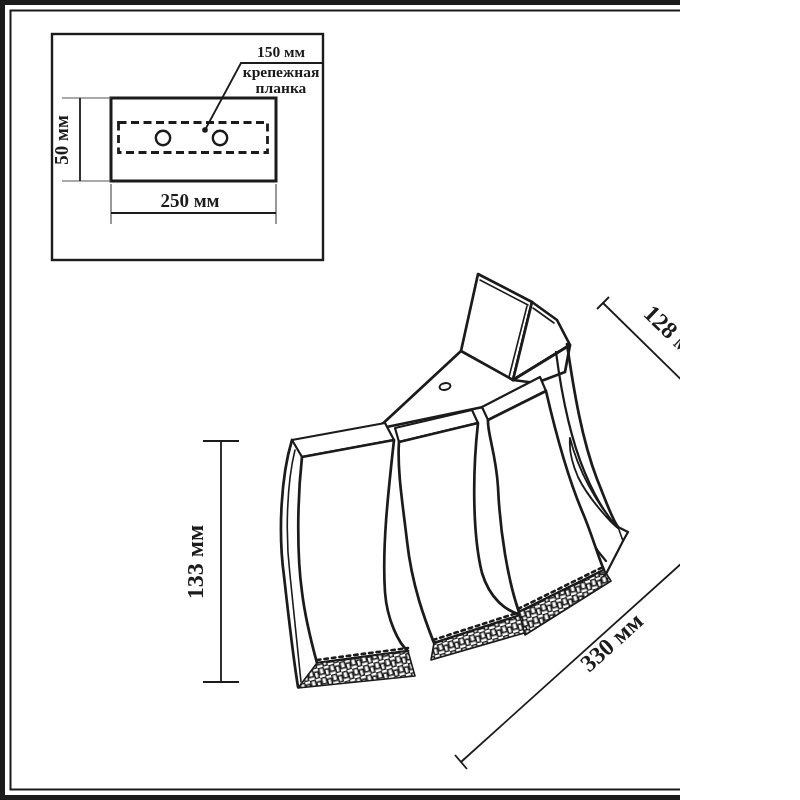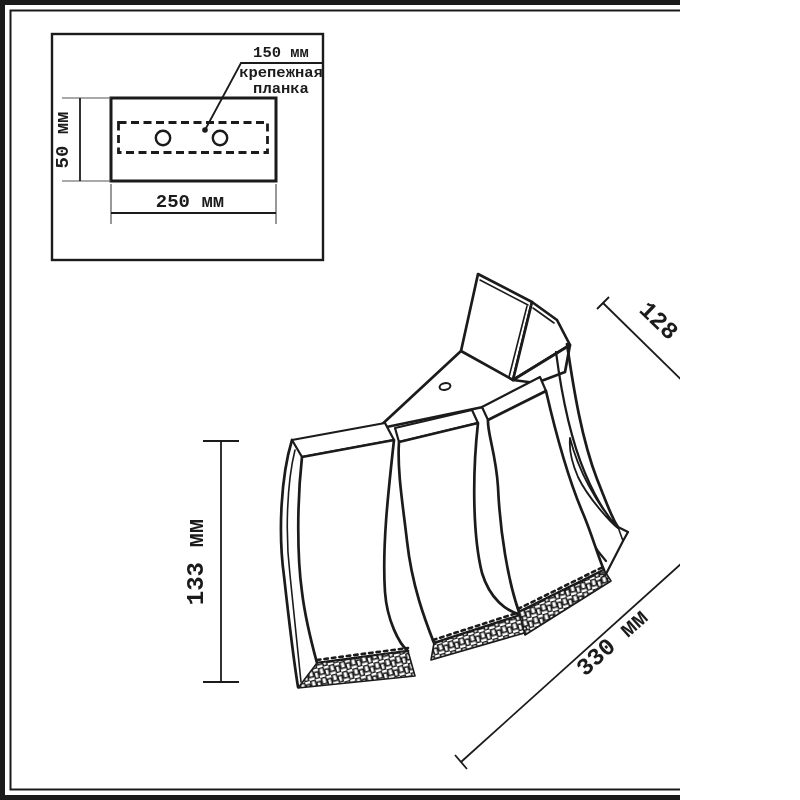--- a/index.html
+++ b/index.html
@@ -1,17 +1,17 @@
 <!DOCTYPE html>
 <html style="--line: #1b1b1b; --bg: #ffffff;"><head>
 <meta charset="utf-8">
 <style>
   html,body{margin:0;padding:0;background:#fff;}
   .stage{position:relative;width:680px;height:800px;background:var(--bg,#fff);overflow:hidden;
-         font-family:Liberation Mono, monospace;}
+         font-family:Liberation Serif, serif;}
   svg{display:block;}
   .ln   {stroke:var(--line,#1b1b1b);fill:none;stroke-linecap:round;stroke-linejoin:round;}
   .fw   {stroke:var(--line,#1b1b1b);fill:#ffffff;stroke-linejoin:round;}
   .thk  {stroke-width:2.7;}
   .med  {stroke-width:2.2;}
   .thin {stroke-width:1.6;}
   .dim  {stroke:var(--line,#1b1b1b);stroke-width:1.8;fill:none;stroke-linecap:butt;}
   .dimthin{stroke:#555;stroke-width:1.2;fill:none;}
   .xtl  {fill:url(#xtlpat);stroke:var(--line,#1b1b1b);stroke-width:1.6;stroke-linejoin:round;}
   text.dimtxt{fill:var(--line,#1b1b1b);font-weight:700;}

